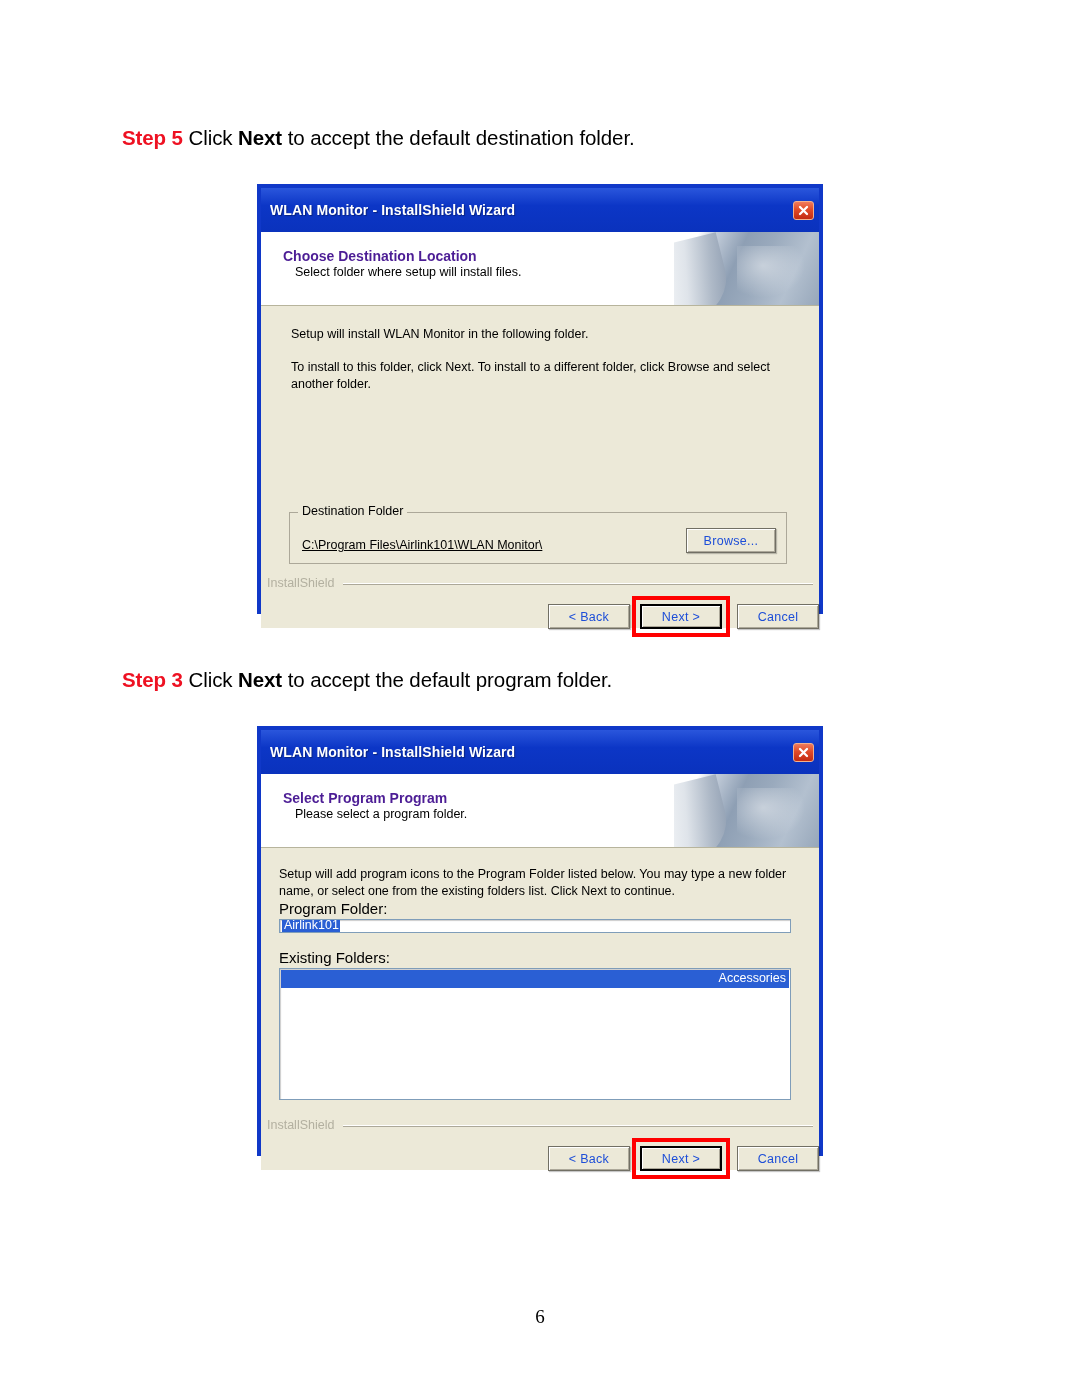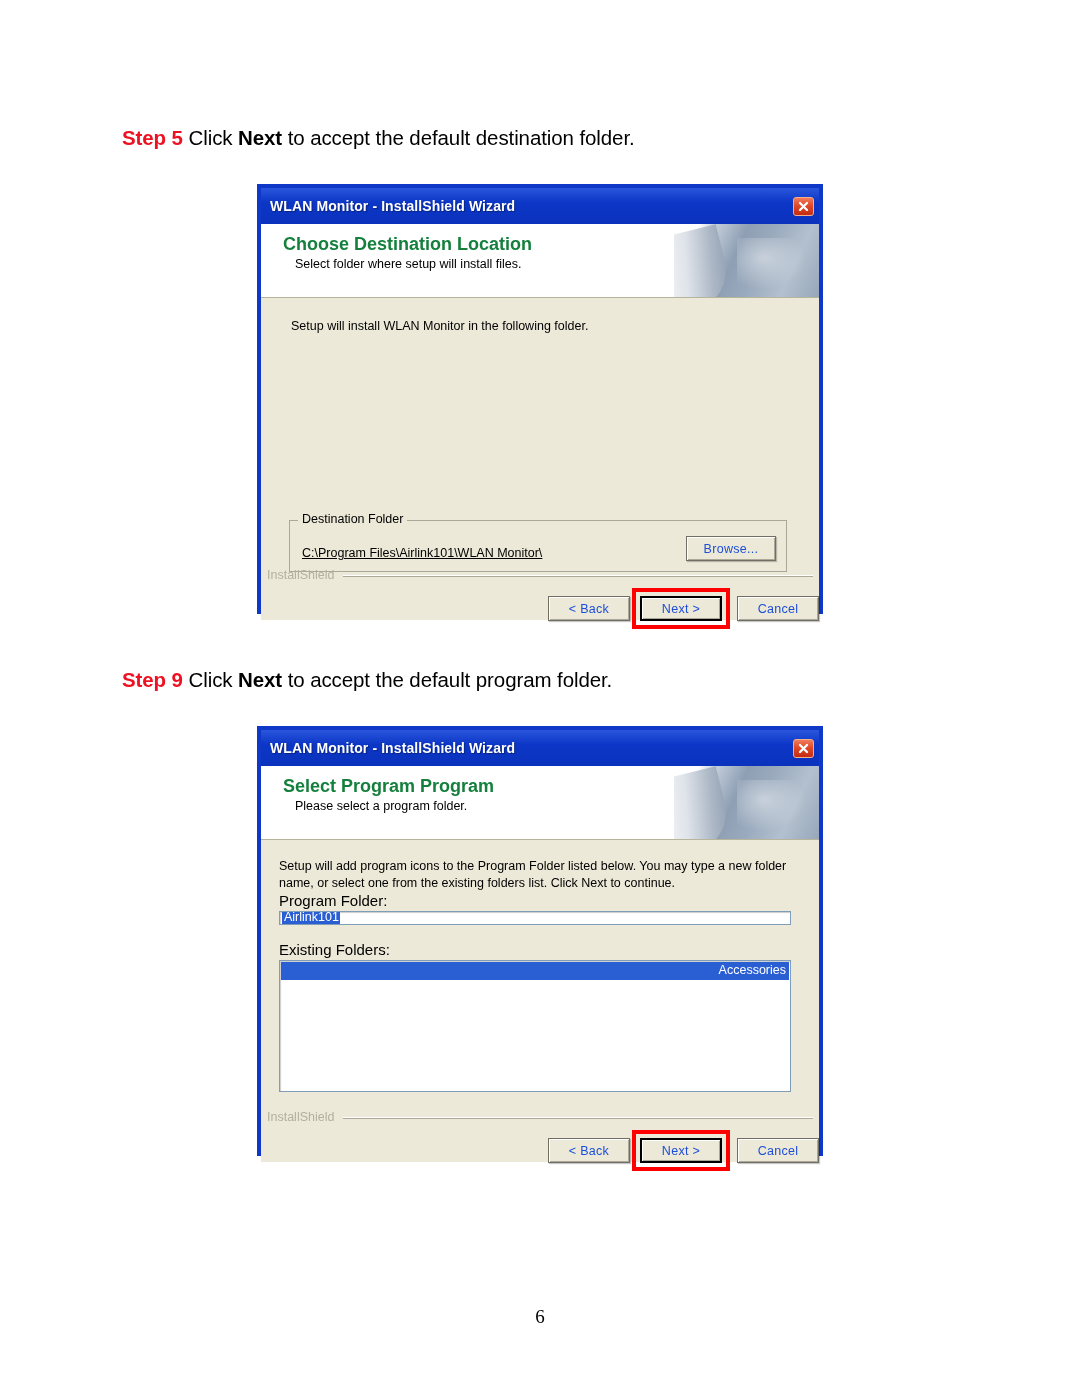--- a/index.html
+++ b/index.html
@@ -42,21 +42,21 @@
     background: #ece9d8;
     border: 4px solid #1038c8;
     box-sizing: border-box;
     font-family: "Liberation Sans", sans-serif;
   }
   #dialog-destination { top: 184px; height: 430px; }
   #dialog-program     { top: 726px; height: 430px; }
 
   
   .titlebar {
-    height: 36px;
+    height: 44px;
     background: linear-gradient(to bottom, #2a56dc 0%, #0c36c6 40%, #0a32bd 100%);
     display: flex;
     align-items: center;
     padding: 0 3px 0 9px;
     box-sizing: border-box;
     position: relative;
   }
   .titlebar-text {
     color: #ffffff;
     font-size: 14px;
@@ -106,24 +106,24 @@
   }
   .banner-art::after {
     content: "";
     position: absolute;
     right: 8px; top: 14px;
     width: 74px; height: 56px;
     background: radial-gradient(ellipse at 35% 35%, rgba(255,255,255,0.45) 0%, rgba(255,255,255,0) 62%);
   }
   .dlg-header-title {
     position: absolute;
-    left: 22px; top: 10px;
-    font-size: 18px;
+    left: 22px; top: 16px;
+    font-size: 14px;
     font-weight: bold;
-    color: #15803d;
+    color: #4c1d95;
   }
   .dlg-header-sub {
     position: absolute;
     left: 34px; top: 33px;
     font-size: 12.5px;
     color: #000000;
   }
 
   
   .dlg-body {
@@ -290,41 +290,42 @@
   </div>
 
   <div class="dlg-header">
     <div class="banner-art"></div>
     <div class="dlg-header-title">Choose Destination Location</div>
     <div class="dlg-header-sub">Select folder where setup will install files.</div>
   </div>
 
   <div class="dlg-body">
     <div class="body-text" style="left:30px; top:20px; width:500px;">Setup will install WLAN Monitor in the following folder.</div>
-
-    <div class="groupbox" style="left:28px; top:206px; width:498px; height:52px;margin-top:16px;">
+    <div class="body-text" style="left:30px; top:53px; width:492px;">To install to this folder, click Next. To install to a different folder, click Browse and select another folder.</div>
+
+    <div class="groupbox" style="left:28px; top:206px; width:498px; height:52px;">
       <div class="gb-top-left" style="left:0; width:8px;"></div>
       <div class="gb-top-right" style="left:110px; right:0;"></div>
       <div class="gb-legend">Destination Folder</div>
       <div class="gb-path">C:\Program Files\Airlink101\WLAN Monitor\</div>
       <div class="btn" style="right:10px; top:16px; width:90px;">Browse...</div>
     </div>
 
     <div class="installshield-label" style="left:6px; top:270px;">InstallShield</div>
     <div class="footer-rule" style="left:82px; top:277px; right:6px;"></div>
 
     <div class="btn" style="left:287px; top:298px; width:82px;">&lt; Back</div>
     <div class="btn default" style="left:379px; top:298px; width:82px;">Next &gt;</div>
     <div class="red-highlight" style="left:371px; top:290px; width:98px; height:41px;"></div>
     <div class="btn" style="left:476px; top:298px; width:82px;">Cancel</div>
   </div>
 </div>
 
 <div class="step-heading" id="step6-heading">
-  <span class="step-label">Step 9</span><span> Click </span><span class="bold">Next</span><span> to accept the default program folder.</span>
+  <span class="step-label">Step 3</span><span> Click </span><span class="bold">Next</span><span> to accept the default program folder.</span>
 </div>
 
 <div class="dialog" id="dialog-program">
 
   <div class="titlebar">
     <span class="titlebar-text">WLAN Monitor - InstallShield Wizard</span>
     <div class="close-btn">
       <svg width="13" height="13" viewBox="0 0 13 13">
         <path d="M3 3 L10 10 M10 3 L3 10" stroke="#ffffff" stroke-width="2.3" stroke-linecap="round"></path>
       </svg>

